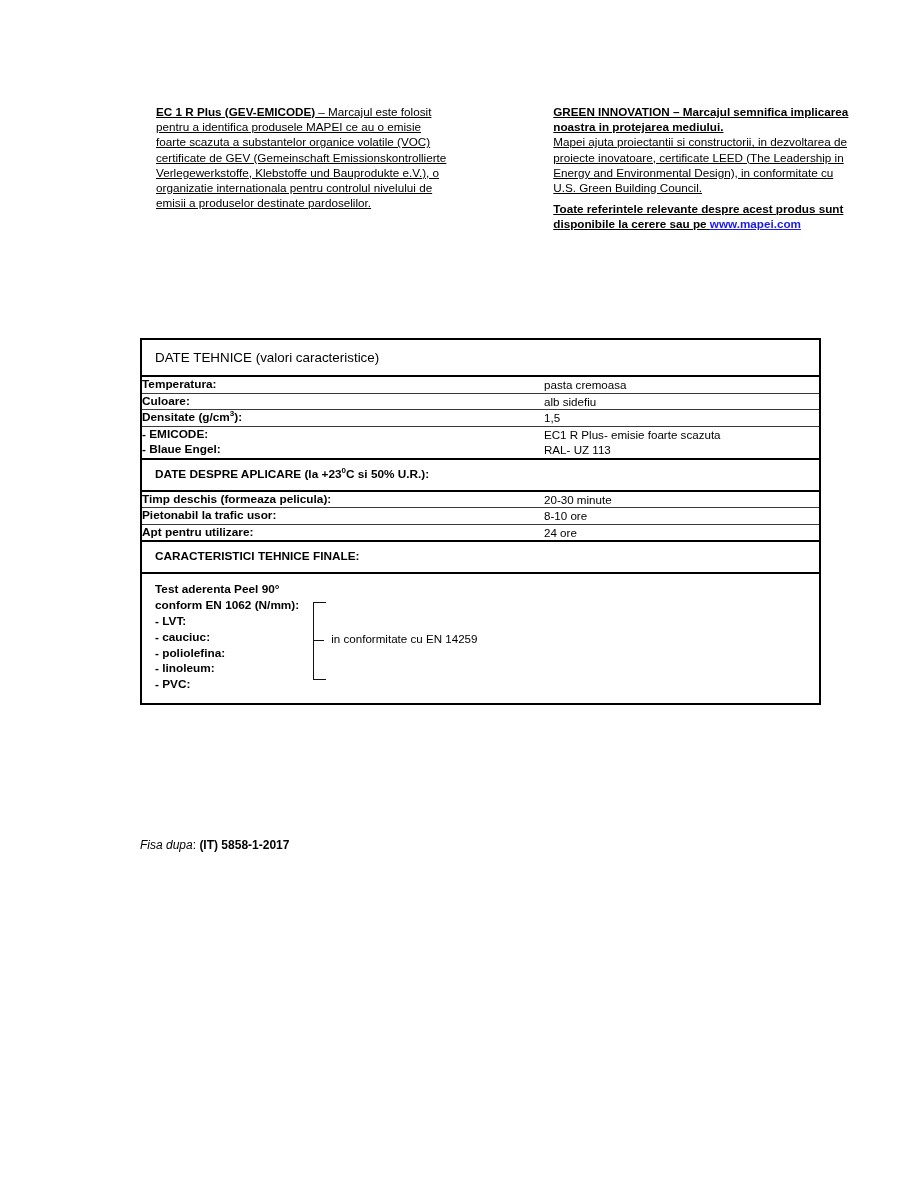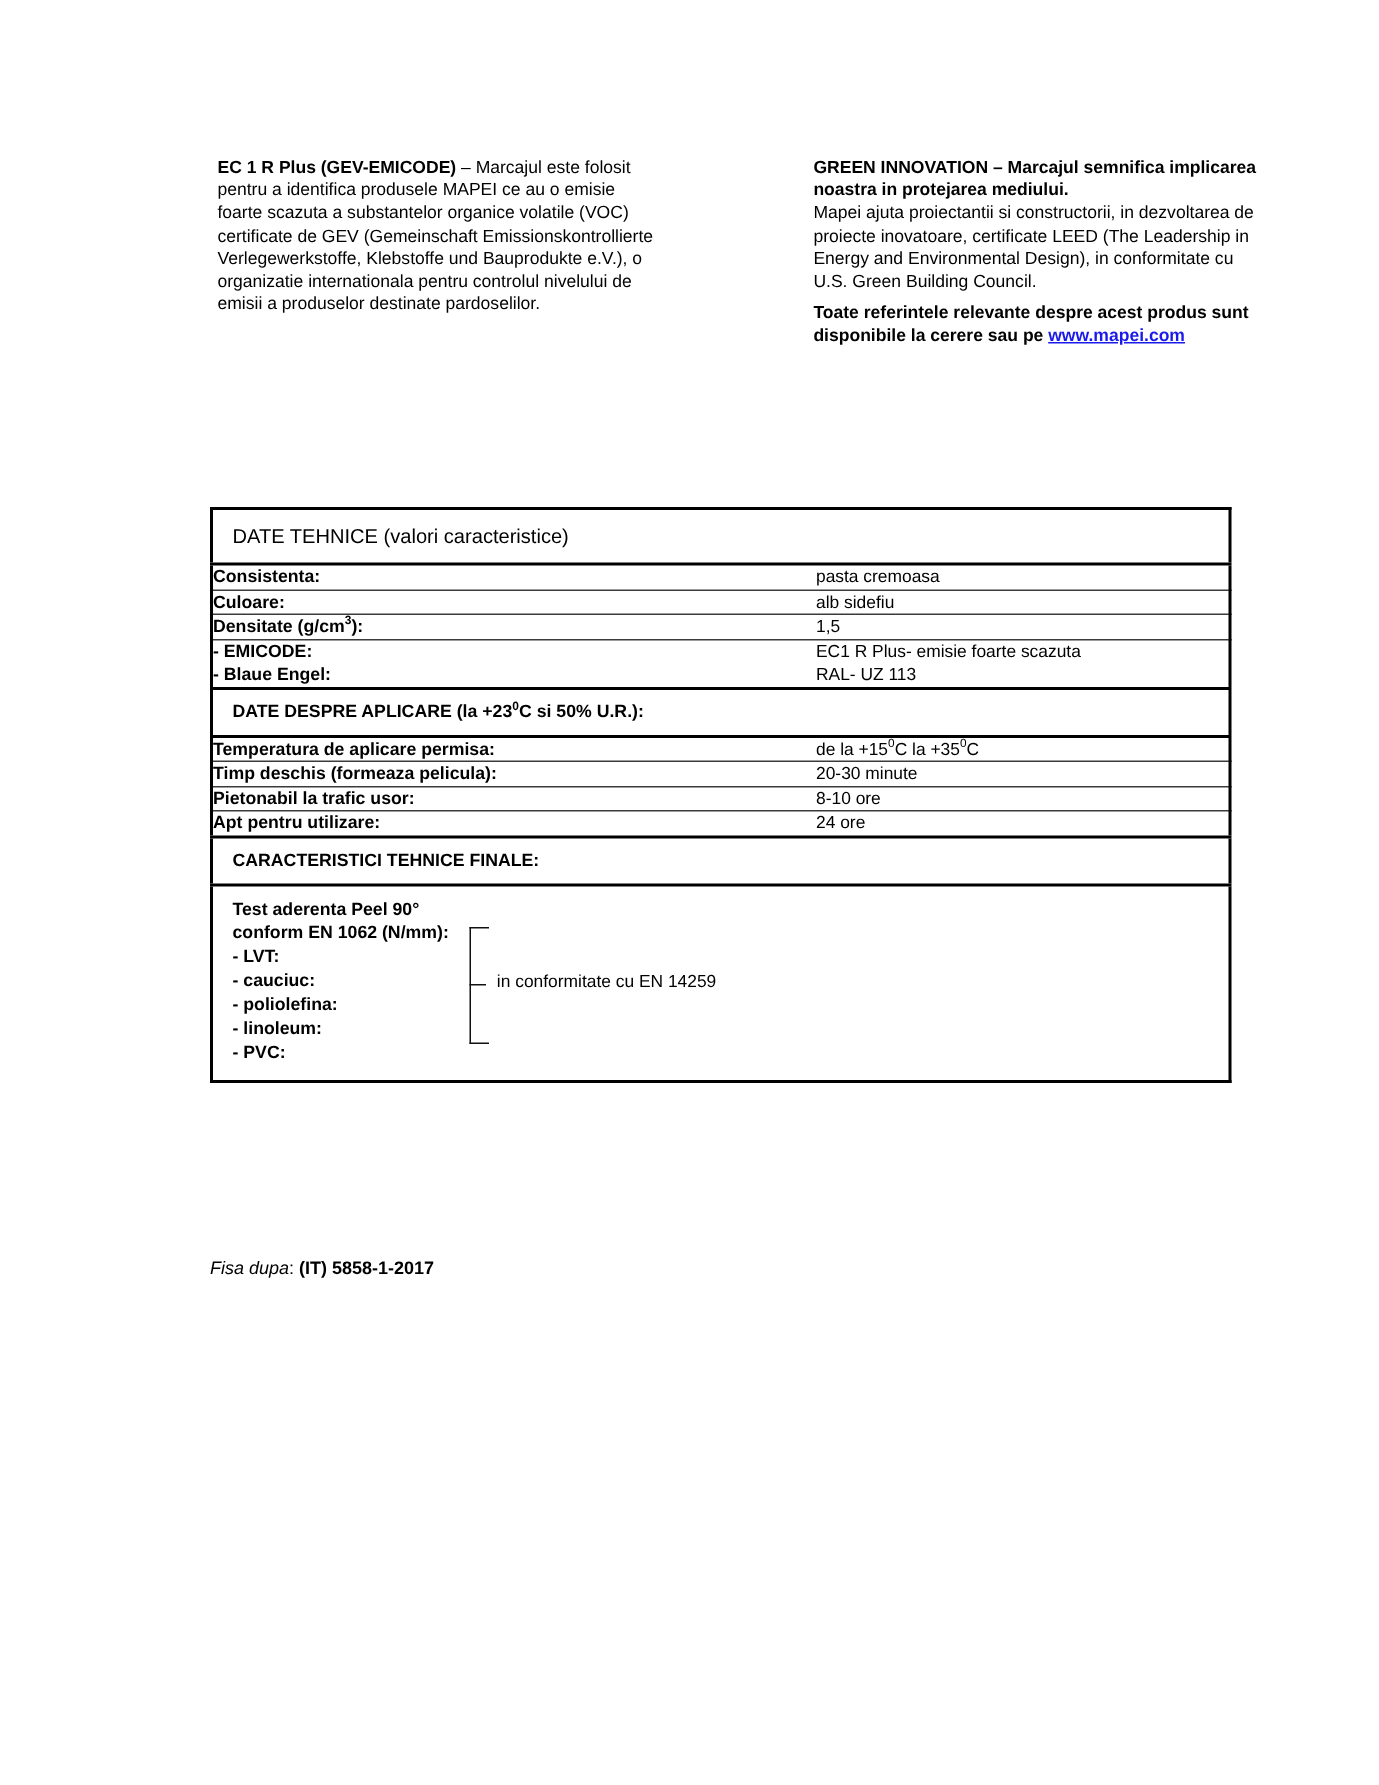--- a/index.html
+++ b/index.html
@@ -13,24 +13,25 @@
     position: relative;
     font-family: "Liberation Sans", sans-serif;
     color: #000000;
     -webkit-font-smoothing: antialiased;
   }
 
   
   .intro {
     position: absolute;
     top: 104px;
-    left: 145px;
+    left: 156px;
     width: 700px;
     display: flex;
     gap: 104px;
+    text-decoration: underline;
   }
   .intro-col-left  { width: 310px; }
   .intro-col-right { width: 320px; }
 
   .para {
     font-size: 11.7px;
     line-height: 15.2px;
     margin: 0;
     text-align: left;
   }
@@ -168,21 +169,21 @@
     <col style="width:276px">
   </colgroup>
   <tbody>
 
     <tr class="title-row thick-bottom">
       <td colspan="2">DATE TEHNICE (valori caracteristice)</td>
     </tr>
 
 
     <tr class="thin-bottom">
-      <td class="cell-label">Consistenta:</td>
+      <td class="cell-label">Temperatura:</td>
       <td class="cell-value">pasta cremoasa</td>
     </tr>
 
     <tr class="thin-bottom">
       <td class="cell-label">Culoare:</td>
       <td class="cell-value">alb sidefiu</td>
     </tr>
 
     <tr class="thin-bottom">
       <td class="cell-label"><span>Densitate (g/cm</span><sup>3</sup><span>):</span></td>
@@ -191,24 +192,20 @@
 
     <tr class="thick-bottom">
       <td class="cell-label"><span>- EMICODE:</span><br><span>- Blaue Engel:</span></td>
       <td class="cell-value"><span>EC1 R Plus- emisie foarte scazuta</span><br><span>RAL- UZ 113</span></td>
     </tr>
 
     <tr class="thick-bottom">
       <td colspan="2" class="section"><span>DATE DESPRE APLICARE (la +23</span><sup>0</sup><span>C si 50% U.R.):</span></td>
     </tr>
 
-    <tr class="thin-bottom">
-      <td class="cell-label">Temperatura de aplicare permisa:</td>
-      <td class="cell-value"><span>de la +15</span><sup>0</sup><span>C la +35</span><sup>0</sup><span>C</span></td>
-    </tr>
 
     <tr class="thin-bottom">
       <td class="cell-label">Timp deschis (formeaza pelicula):</td>
       <td class="cell-value">20-30 minute</td>
     </tr>
 
     <tr class="thin-bottom">
       <td class="cell-label">Pietonabil la trafic usor:</td>
       <td class="cell-value">8-10 ore</td>
     </tr>

